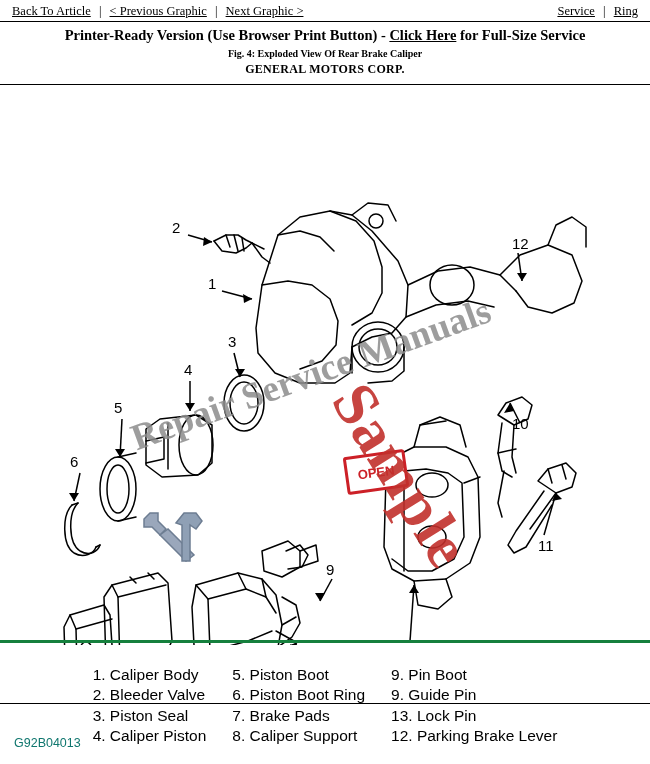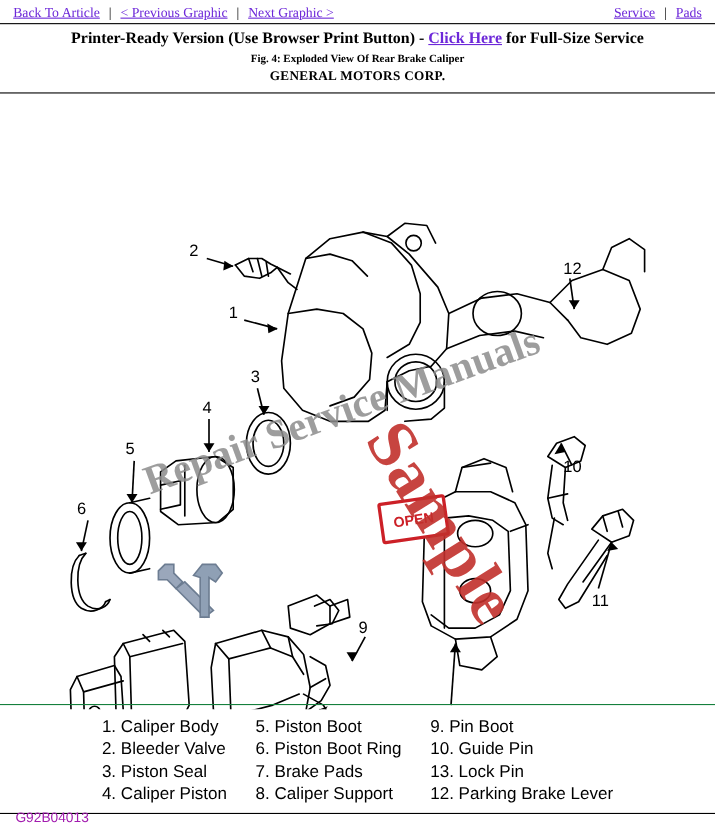--- a/index.html
+++ b/index.html
@@ -21,21 +21,21 @@
     position: relative;
     height: 22px;
     border-bottom: 1px solid #000;
     padding: 3px 10px 0 10px;
     font-family: "Liberation Serif", serif;
     font-size: 12.5px;
   }
   .nav-left { position: absolute; left: 12px; top: 4px; white-space: nowrap; }
   .nav-right { position: absolute; right: 12px; top: 4px; white-space: nowrap; }
   .nav-link {
-    color: #6d28d9;
+    color: #000000;
     text-decoration: underline;
     cursor: pointer;
   }
   .nav-sep { color: #000; padding: 0 5px; }
 
   
   .header-block {
     text-align: center;
     padding-top: 5px;
     border-bottom: 1px solid #000;
@@ -114,44 +114,44 @@
   .wm-tools {
     left: 140px; top: 420px;
     width: 70px; height: 70px;
   }
 
   
   .legend {
     position: absolute;
     left: 0; right: 0;
     top: 640px;
-    height: 100px;
-    border-top: 1px solid #15803d;
+    height: 64px;
+    border-top: 3px solid #15803d;
     border-bottom: 1px solid #000;
-    padding-top: 10px;
+    padding-top: 22px;
   }
   .legend-cols {
     display: flex;
     justify-content: center;
     gap: 26px;
     font-family: "Liberation Sans", sans-serif;
     font-size: 15.5px;
     color: #000;
     line-height: 1.32;
   }
   .legend-col { white-space: nowrap; }
   .legend-item { display: block; }
 
   .footer-code {
     position: absolute;
     left: 14px;
     top: 736px;
     font-family: "Liberation Sans", sans-serif;
     font-size: 12.5px;
-    color: #a21caf;
+    color: #0f766e;
   }
 
   .callout {
     font-family: "Liberation Sans", sans-serif;
     font-size: 15px;
     fill: #000;
   }
 </style>
 </head>
 <body>
@@ -162,21 +162,21 @@
     <div class="nav-left">
       <span class="nav-link">Back To Article</span>
       <span class="nav-sep">|</span>
       <span class="nav-link">&lt; Previous Graphic</span>
       <span class="nav-sep">|</span>
       <span class="nav-link">Next Graphic &gt;</span>
     </div>
     <div class="nav-right">
       <span class="nav-link">Service</span>
       <span class="nav-sep">|</span>
-      <span class="nav-link">Pads</span>
+      <span class="nav-link">Ring</span>
     </div>
   </div>
 
   <div class="header-block">
     <div class="printer-line">
       <span>Printer-Ready Version (Use Browser Print Button) - </span><span class="nav-link">Click Here</span><span> for Full-Size Service</span>
     </div>
     <div class="fig-line">Fig. 4: Exploded View Of Rear Brake Caliper</div>
     <div class="corp-line">GENERAL MOTORS CORP.</div>
   </div>
@@ -346,21 +346,21 @@
         <span class="legend-item">4. Caliper Piston</span>
       </div>
       <div class="legend-col">
         <span class="legend-item">5. Piston Boot</span>
         <span class="legend-item">6. Piston Boot Ring</span>
         <span class="legend-item">7. Brake Pads</span>
         <span class="legend-item">8. Caliper Support</span>
       </div>
       <div class="legend-col">
         <span class="legend-item">9. Pin Boot</span>
-        <span class="legend-item">10. Guide Pin</span>
+        <span class="legend-item">9. Guide Pin</span>
         <span class="legend-item">13. Lock Pin</span>
         <span class="legend-item">12. Parking Brake Lever</span>
       </div>
     </div>
   </div>
 
   <div class="footer-code">G92B04013</div>
 
 </div>
 

